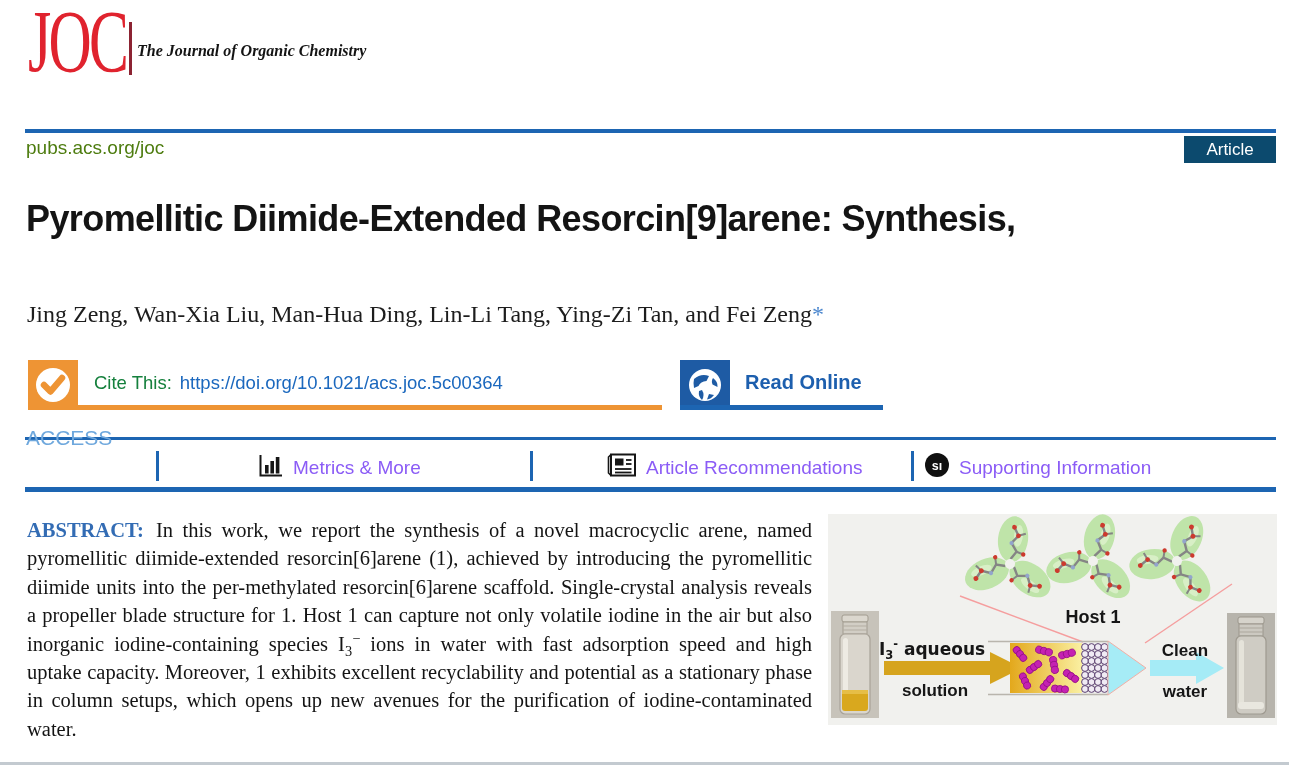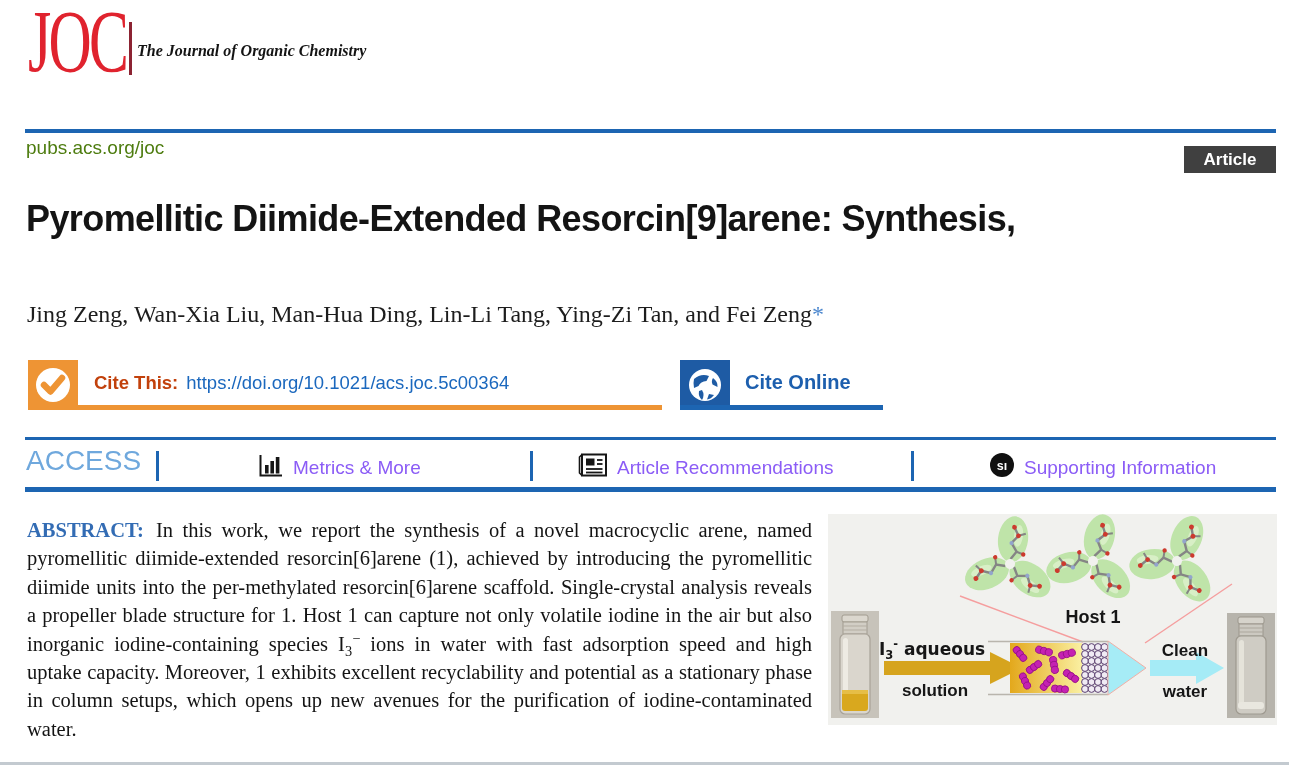--- a/index.html
+++ b/index.html
@@ -10,52 +10,52 @@
   
   .joc-logo{position:absolute;left:28px;top:0px;color:#E0232E;
     font-family:"Liberation Serif",serif;font-size:88px;line-height:84px;
     letter-spacing:-4px;transform:scaleX(.68);transform-origin:left top;}
   .logo-divider{position:absolute;left:129px;top:22px;width:3px;height:53px;background:#8C2332;}
   .logo-tagline{position:absolute;left:137px;top:42px;color:#141414;
     font-family:"Liberation Serif",serif;font-style:italic;font-weight:bold;font-size:16px;}
   
   .rule-top{position:absolute;left:25px;right:13px;top:129px;height:4px;background:#1D65B2;}
   .site-link{position:absolute;left:26px;top:137px;font-size:19px;color:#4d7c0f;cursor:pointer;}
-  .article-badge{position:absolute;right:13px;top:146px;width:92px;height:27px;background:#404040;
-    color:#fff;font-size:17px;display:flex;align-items:center;justify-content:center;font-weight:bold;}
+  .article-badge{position:absolute;right:13px;top:136px;width:92px;height:27px;background:#0c4a6e;
+    color:#fff;font-size:17px;display:flex;align-items:center;justify-content:center;}
   
   .title{position:absolute;left:26px;top:196px;width:1180px;color:#141414;
     font-size:36px;font-weight:bold;letter-spacing:-0.6px;line-height:46px;}
   .authors{position:absolute;left:27px;top:301px;font-family:"Liberation Serif",serif;
     font-size:24px;color:#1d1d1d;}
   .authors .ast{color:#4A86CE;}
   
   .cite-bar{position:absolute;left:28px;top:360px;width:634px;height:50px;}
   .cite-underline{position:absolute;left:0;right:0;bottom:0;height:5px;background:#EE9434;}
   .cite-square{position:absolute;left:0;top:0;width:50px;height:50px;background:#EE9434;
     display:flex;align-items:center;justify-content:center;}
   .cite-text{position:absolute;left:66px;top:0;height:45px;display:flex;align-items:center;
     gap:8px;font-size:18.5px;}
-  .cite-label{font-weight:bold;color:#c2410c;}
+  .cite-label{font-weight:normal;color:#15803d;}
   .cite-doi{color:#1B68BE;cursor:pointer;}
   .read-bar{position:absolute;left:680px;top:360px;width:203px;height:50px;cursor:pointer;}
   .read-underline{position:absolute;left:0;right:0;bottom:0;height:5px;background:#1D65B2;}
   .read-square{position:absolute;left:0;top:0;width:50px;height:50px;background:#1E5BA4;
     display:flex;align-items:center;justify-content:center;}
   .read-label{position:absolute;left:65px;top:0;height:45px;display:flex;align-items:center;
     font-size:20px;font-weight:bold;color:#1D5FAE;}
   
   .access-rule-a{position:absolute;left:25px;right:13px;top:437px;height:3px;background:#1D65B2;}
   .access-rule-b{position:absolute;left:25px;right:13px;top:487px;height:5px;background:#1D65B2;}
-  .access-word{position:absolute;left:26px;top:445px;font-size:28px;color:#6FA8DD;cursor:pointer;}
+  .access-word{position:absolute;left:26px;top:426px;font-size:21px;color:#6FA8DD;cursor:pointer;}
   .vsep{position:absolute;top:451px;width:3px;height:30px;background:#1D65B2;}
   .sep1{left:156px}.sep2{left:530px}.sep3{left:911px}
   .access-item{position:absolute;top:452px;display:flex;align-items:center;gap:9px;
     font-size:19px;color:#8b5cf6;cursor:pointer;}
-  .ai-metrics{left:257px}.ai-rec{left:578px}.ai-si{left:989px}
+  .ai-metrics{left:257px}.ai-rec{left:607px}.ai-si{left:924px}
   
   .abstract{position:absolute;left:27px;top:516px;width:785px;margin:0;
     font-family:"Liberation Serif",serif;font-size:20.5px;line-height:28.4px;
     text-align:justify;color:#141414;}
   .abs-head{color:#336CB4;font-weight:bold;margin-right:12px;}
   .abstract sub,.abstract sup{font-size:70%;line-height:0;}
   
   .graphic{position:absolute;left:828px;top:514px;width:449px;height:211px;background:#F1F1EE;}
   .rule-bottom{position:absolute;left:0;right:0;bottom:0;height:3px;background:#C3CAD0;}
 </style>
@@ -94,21 +94,21 @@
 <div class="read-bar">
   <div class="read-square">
     <svg width="40" height="40" viewBox="0 0 40 40">
       <circle cx="20" cy="20" r="16" fill="#ffffff"></circle>
       <path d="M9 14 q7 -6 15 -3 l-2.5 5 q-6 0.5 -8 5 l-4.5 2 q-1 -5 0 -9 z" fill="#1E5BA4"></path>
       <path d="M17 25 q3 5 0 10 q-4 -3.5 -3 -9 z" fill="#1E5BA4"></path>
       <path d="M28 13 q5 3.5 4.5 9 l-5 -2.5 q-1.5 -3.5 0.5 -6.5 z" fill="#1E5BA4"></path>
       <path d="M24 29 l5 1 q-3 4 -7 4.5 z" fill="#1E5BA4"></path>
     </svg>
   </div>
-  <div class="read-label">Cite Online</div>
+  <div class="read-label">Read Online</div>
   <div class="read-underline"></div>
 </div>
 
 <div class="access-rule-a"></div>
 <div class="access-word">ACCESS</div>
 <div class="vsep sep1"></div>
 <div class="access-item ai-metrics">
   <span>
     <svg width="27" height="27" viewBox="0 0 27 27">
       <path d="M3.5 3 V23.5 H25" stroke="#161616" stroke-width="2" fill="none"></path>

